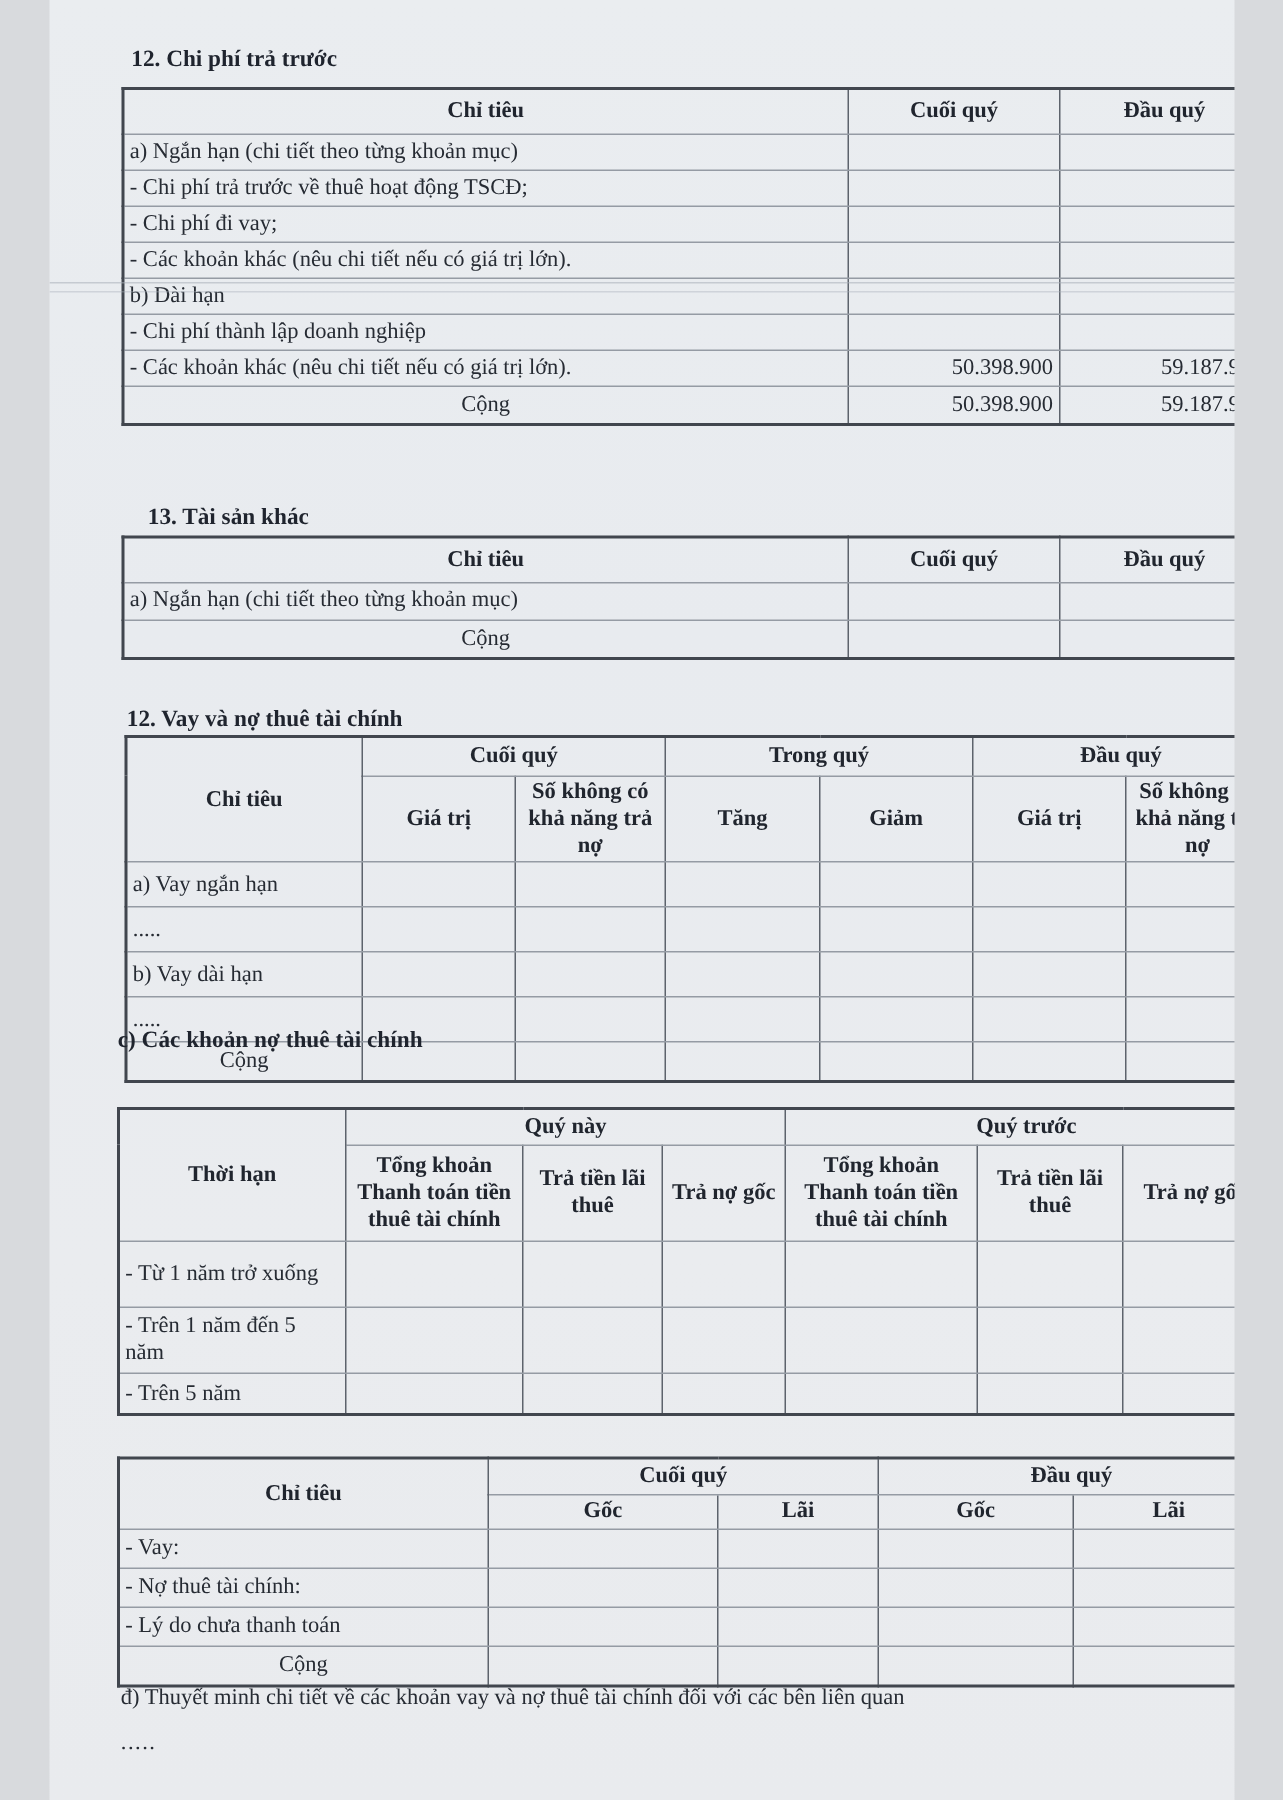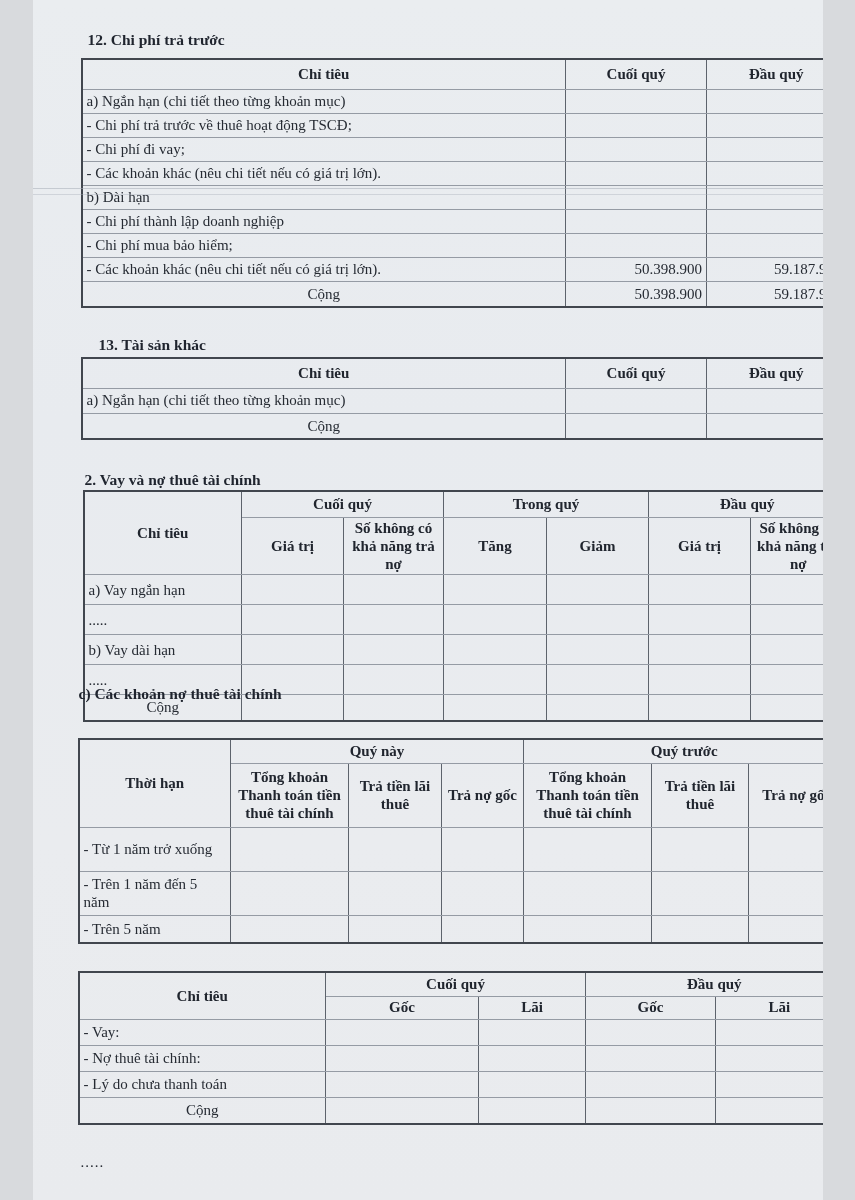--- a/index.html
+++ b/index.html
@@ -100,25 +100,20 @@
           <td class="lbl">b) Dài hạn</td>
           <td class="num"></td>
           <td class="num"></td>
         </tr>
     <tr>
           <td class="lbl">- Chi phí thành lập doanh nghiệp</td>
           <td class="num"></td>
           <td class="num"></td>
         </tr>
     <tr>
-          <td class="lbl">- Chi phí mua bảo hiểm;</td>
-          <td class="num"></td>
-          <td class="num"></td>
-        </tr>
-    <tr>
           <td class="lbl">- Các khoản khác (nêu chi tiết nếu có giá trị lớn).</td>
           <td class="num">50.398.900</td>
           <td class="num">59.187.900</td>
         </tr>
     <tr class="total">
           <td class="lbl">Cộng</td>
           <td class="num">50.398.900</td>
           <td class="num">59.187.900</td>
         </tr>
   </tbody>
@@ -143,21 +138,21 @@
           <td class="num"></td>
         </tr>
     <tr class="total">
           <td class="lbl">Cộng</td>
           <td class="num"></td>
           <td class="num"></td>
         </tr>
   </tbody>
     </table>
 
-  <div class="sec-title" style="top:471px;left:52px;">2. Vay và nợ thuê tài chính</div>
+  <div class="sec-title" style="top:471px;left:52px;">12. Vay và nợ thuê tài chính</div>
   <table class="tbl" id="t14" style="top:490px;left:50px;width:763px;">
     <colgroup>
         <col style="width:158px">
         <col style="width:102px">
         <col style="width:100px">
         <col style="width:103px">
         <col style="width:102px">
         <col style="width:102px">
         <col style="width:96px">
       </colgroup>
@@ -323,15 +318,16 @@
     <tr class="total">
           <td class="lbl">Cộng</td>
           <td></td>
           <td></td>
           <td></td>
           <td></td>
         </tr>
   </tbody>
     </table>
 
+  <div class="note-line" style="top:1124px;left:48px;">đ) Thuyết minh chi tiết về các khoản vay và nợ thuê tài chính đối với các bên liên quan</div>
   <div class="dots-line" style="top:1154px;left:48px;">.....</div>
 
 </div>
 
 </body></html>

